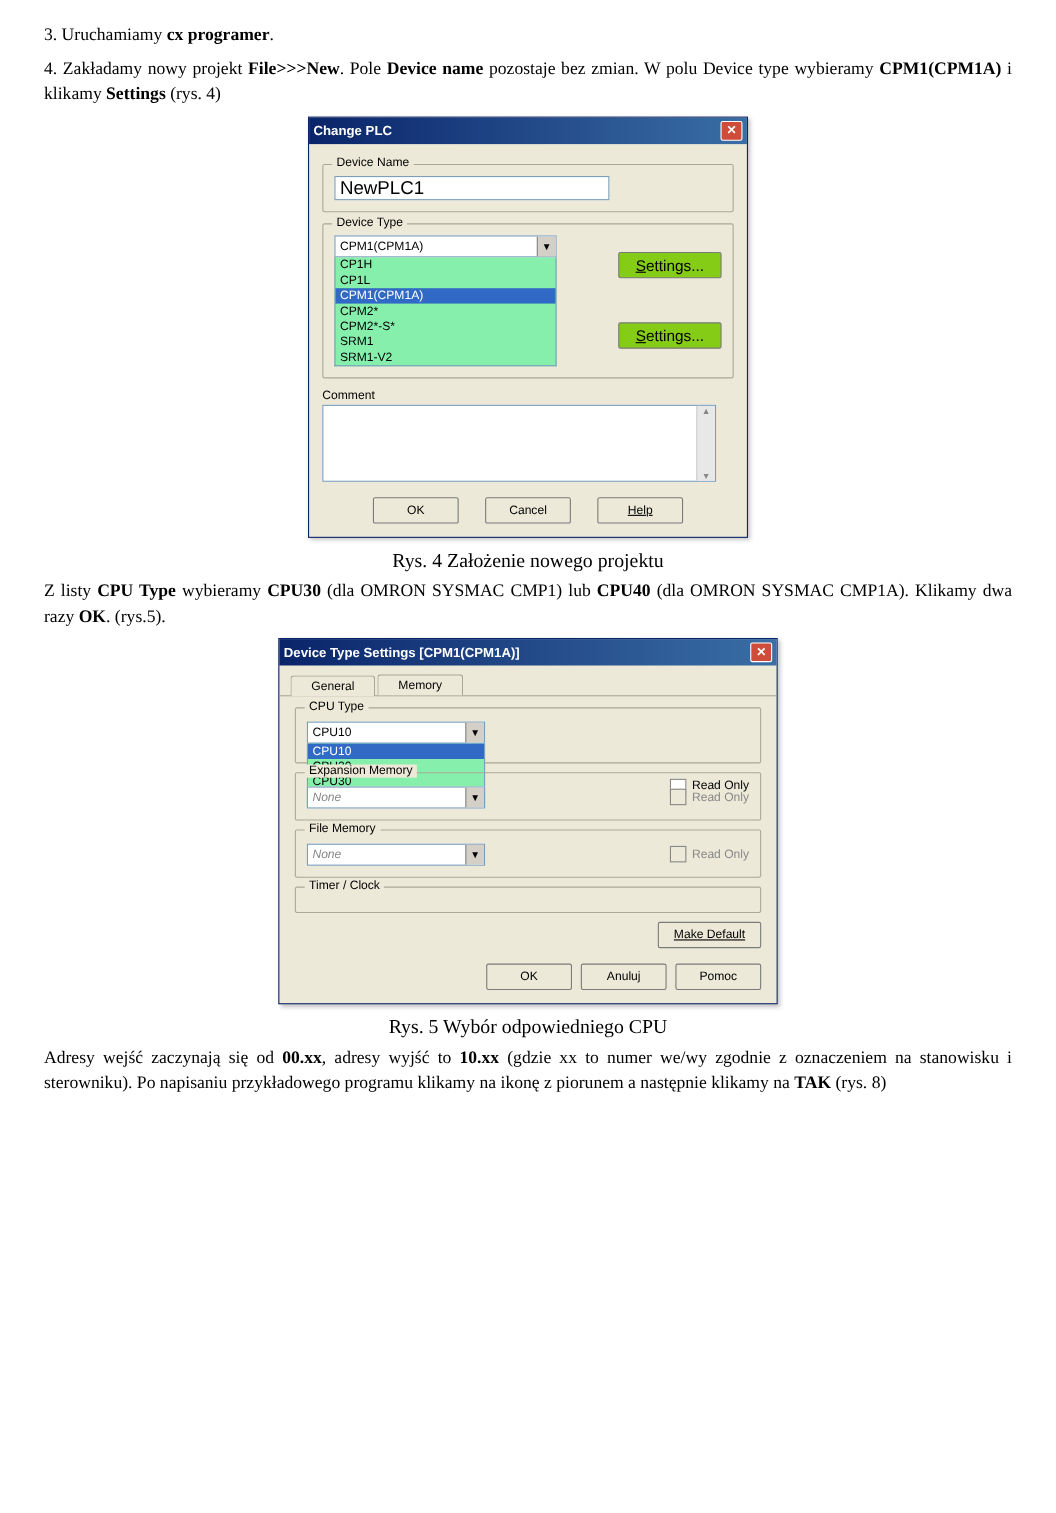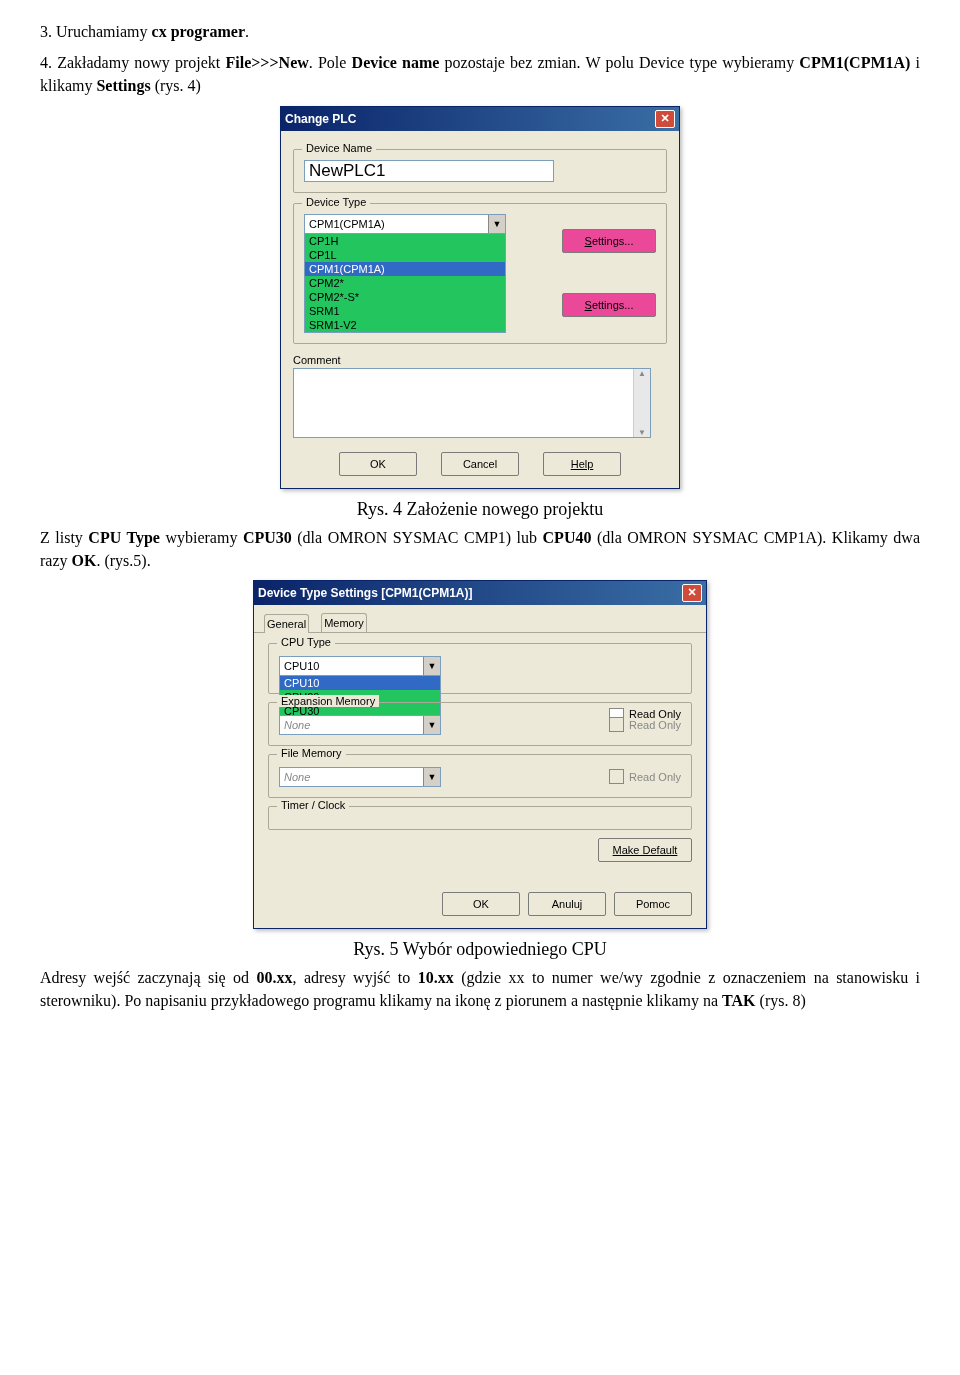--- a/index.html
+++ b/index.html
@@ -91,39 +91,39 @@
     background: #d4d0c8;
     border-left: 1px solid #888;
     display: flex;
     align-items: center;
     justify-content: center;
     font-size: 9px;
   }
   .listbox {
     border: 1px solid #7b9ebd;
     border-top: none;
-    background: #22c55e;
+    background: #86efac;
     width: 200px;
   }
   .listbox .li {
     padding: 1px 4px;
     font-size: 11px;
   }
   .li.selected {
     background: #316ac5;
     color: #fff;
   }
   .settings-btn {
     width: 92px;
     height: 22px;
-    background: #ec4899;
+    background: #84cc16;
     border: 1px solid #7b7b7b;
     border-radius: 2px;
     font-family: Tahoma, sans-serif;
-    font-size: 11px;
+    font-size: 14px;
     display: flex;
     align-items: center;
     justify-content: center;
   }
   .settings-btn .uline::first-letter { text-decoration: underline; }
   .comment-area {
     width: 356px;
     height: 68px;
     border: 1px solid #7b9ebd;
     background: #fff;
@@ -165,26 +165,26 @@
     font-family: "Times New Roman", serif;
   }
   .tabs {
     display: flex;
     padding: 8px 10px 0 10px;
     border-bottom: 1px solid #aca899;
     font-family: Tahoma, sans-serif;
     font-size: 11px;
   }
   .tab {
-    padding: 3px 2px;
+    padding: 3px 18px;
     border: 1px solid #aca899;
     border-bottom: none;
     border-top-left-radius: 3px;
     border-top-right-radius: 3px;
-    margin-right: 12px;
+    margin-right: 2px;
     background: #ece9d8;
   }
   .tab.active {
     background: #ece9d8;
     position: relative;
     top: 1px;
   }
   .combo2 { width: 160px; }
   .combo2.disabled .combo-text { color: #888; }
   .combo2.disabled { background: #ffffff; font-style: italic; }
@@ -195,21 +195,21 @@
     background: #fff;
     display: inline-block;
     margin-right: 5px;
   }
   .checkbox.disabled { background: #ece9d8; }
   .greytext { color: #888; }
   .group.inner { margin: 4px 0 8px 0; padding: 12px 10px 10px 10px; }
   .tab-body {
     padding: 6px 14px 14px 14px;
   }
-  .makedefault { width: 92px; margin: 6px 0 16px auto; }
+  .makedefault { width: 92px; margin: 6px 0 0 auto; }
   .bottom-row2 {
     display: flex;
     justify-content: flex-end;
     gap: 8px;
     padding: 0 14px 12px 14px;
   }
 </style>
 </head>
 <body>
 

